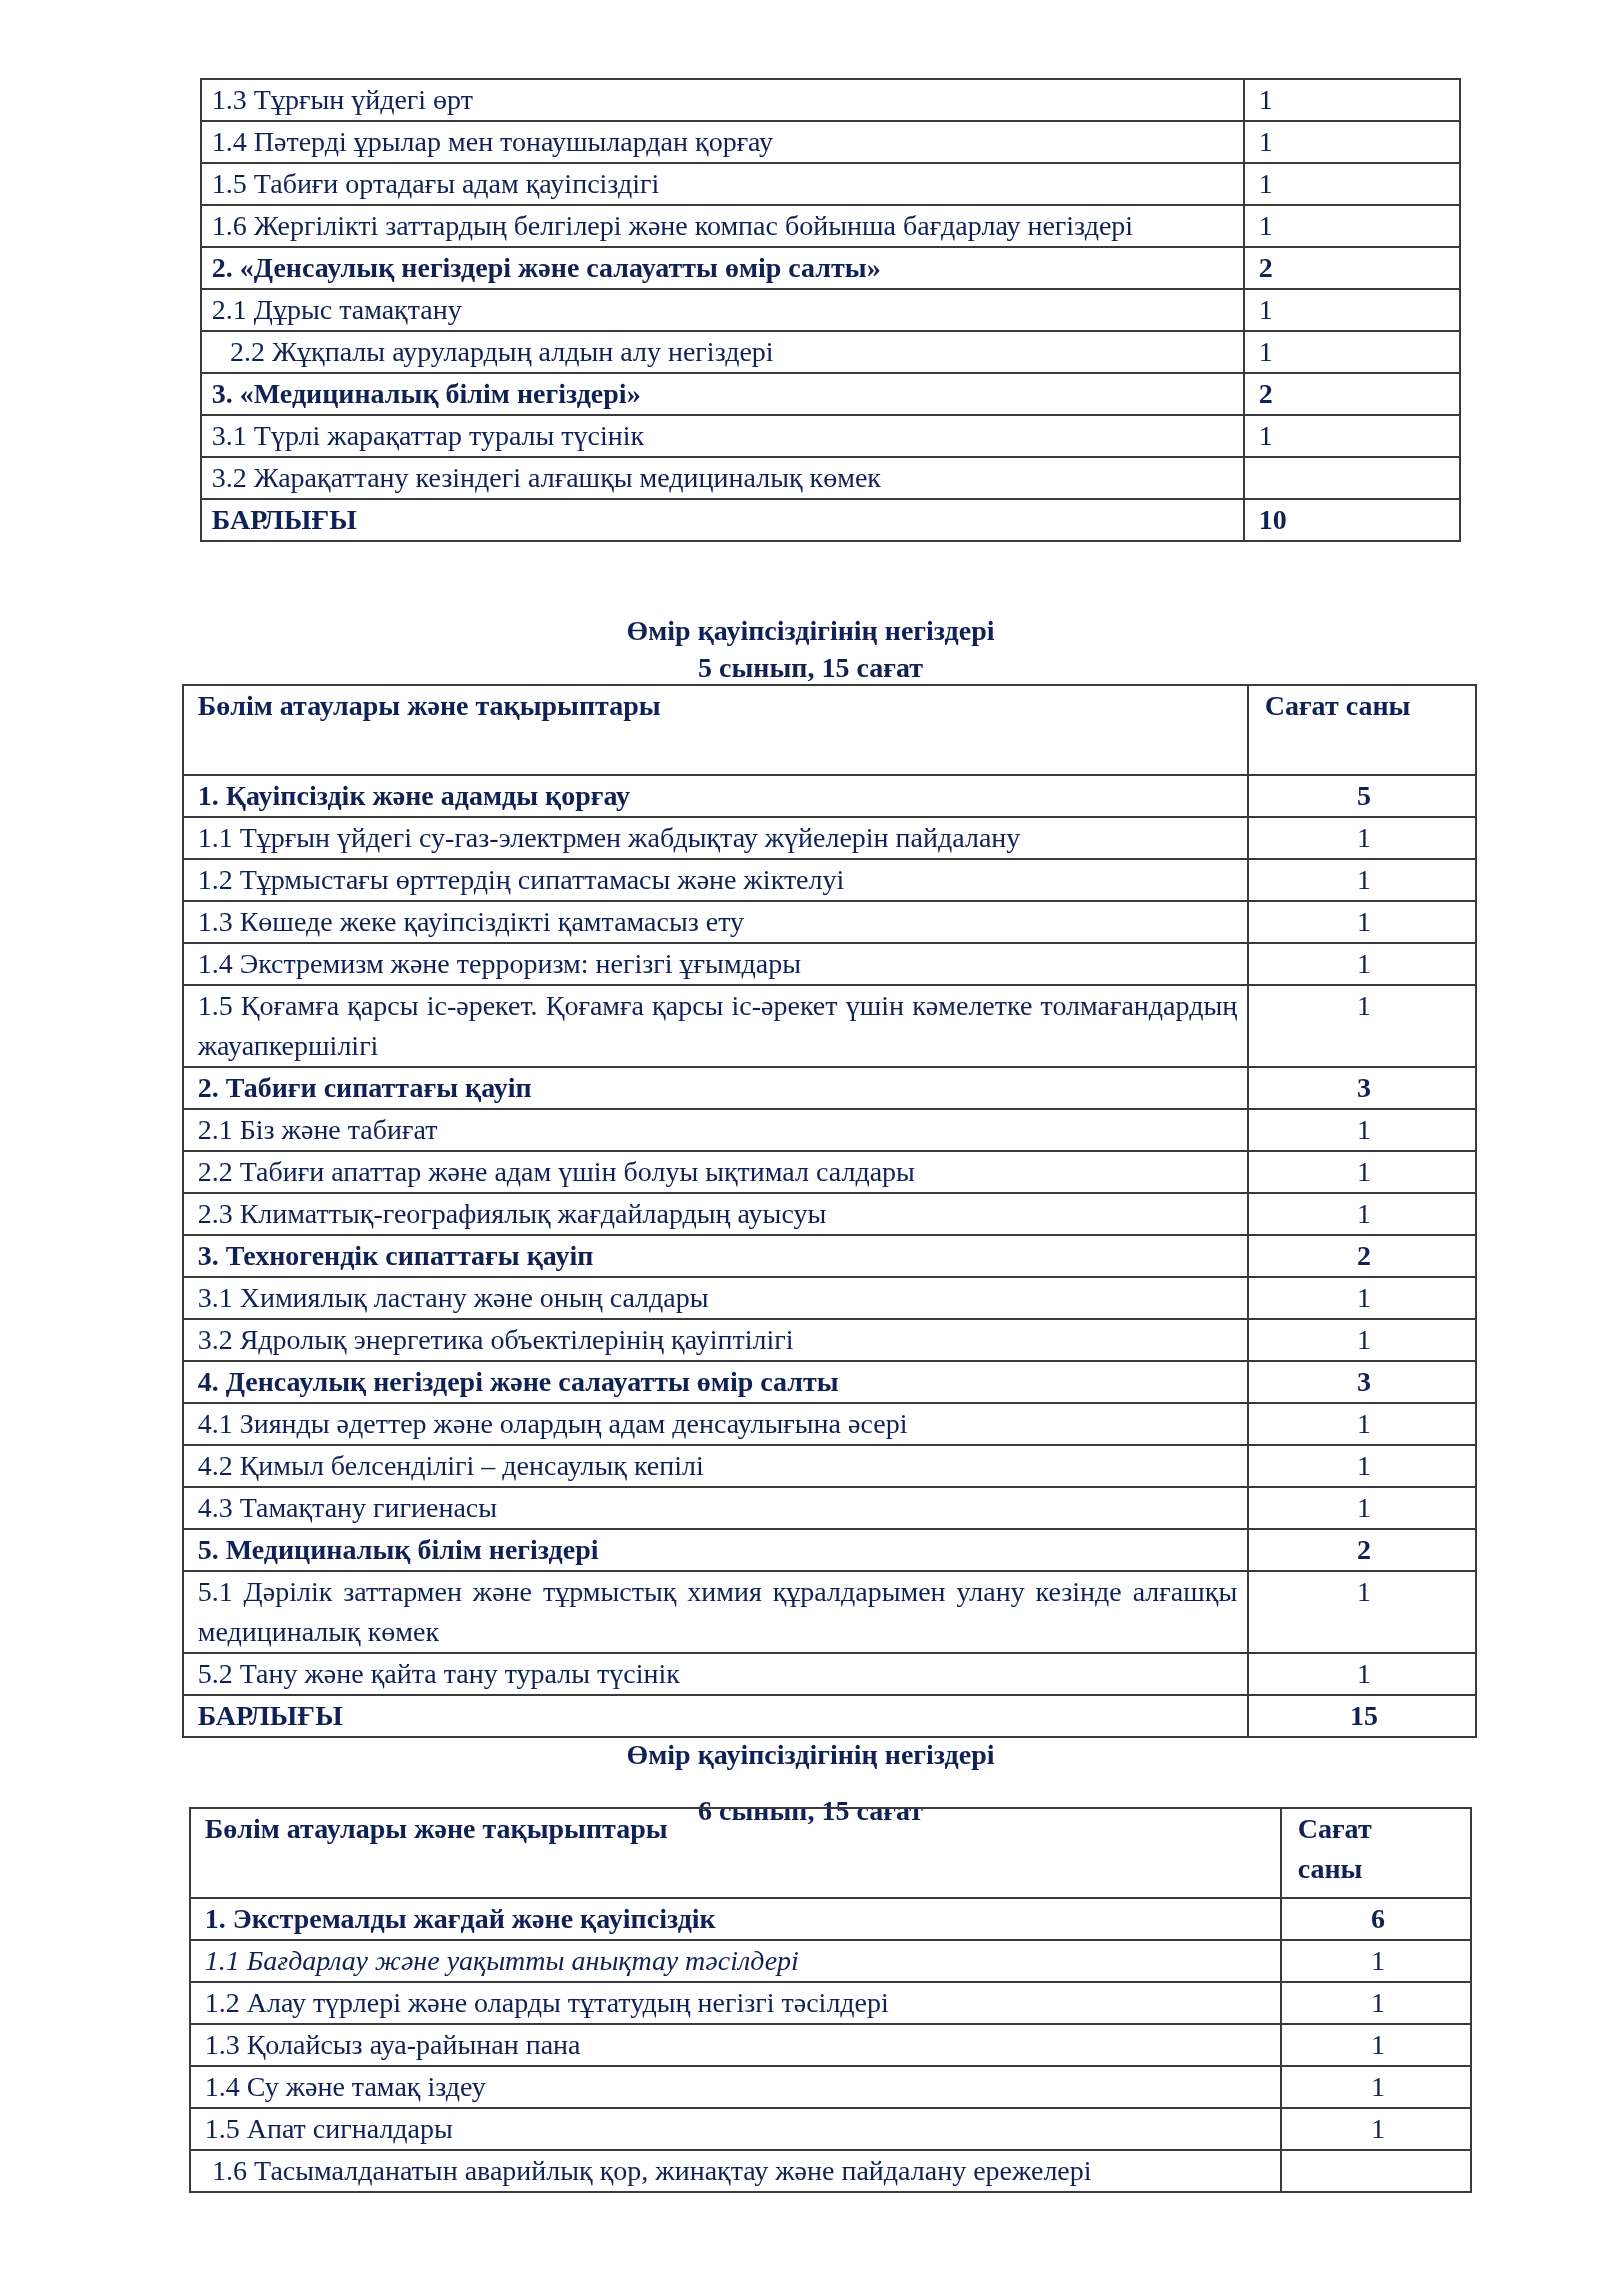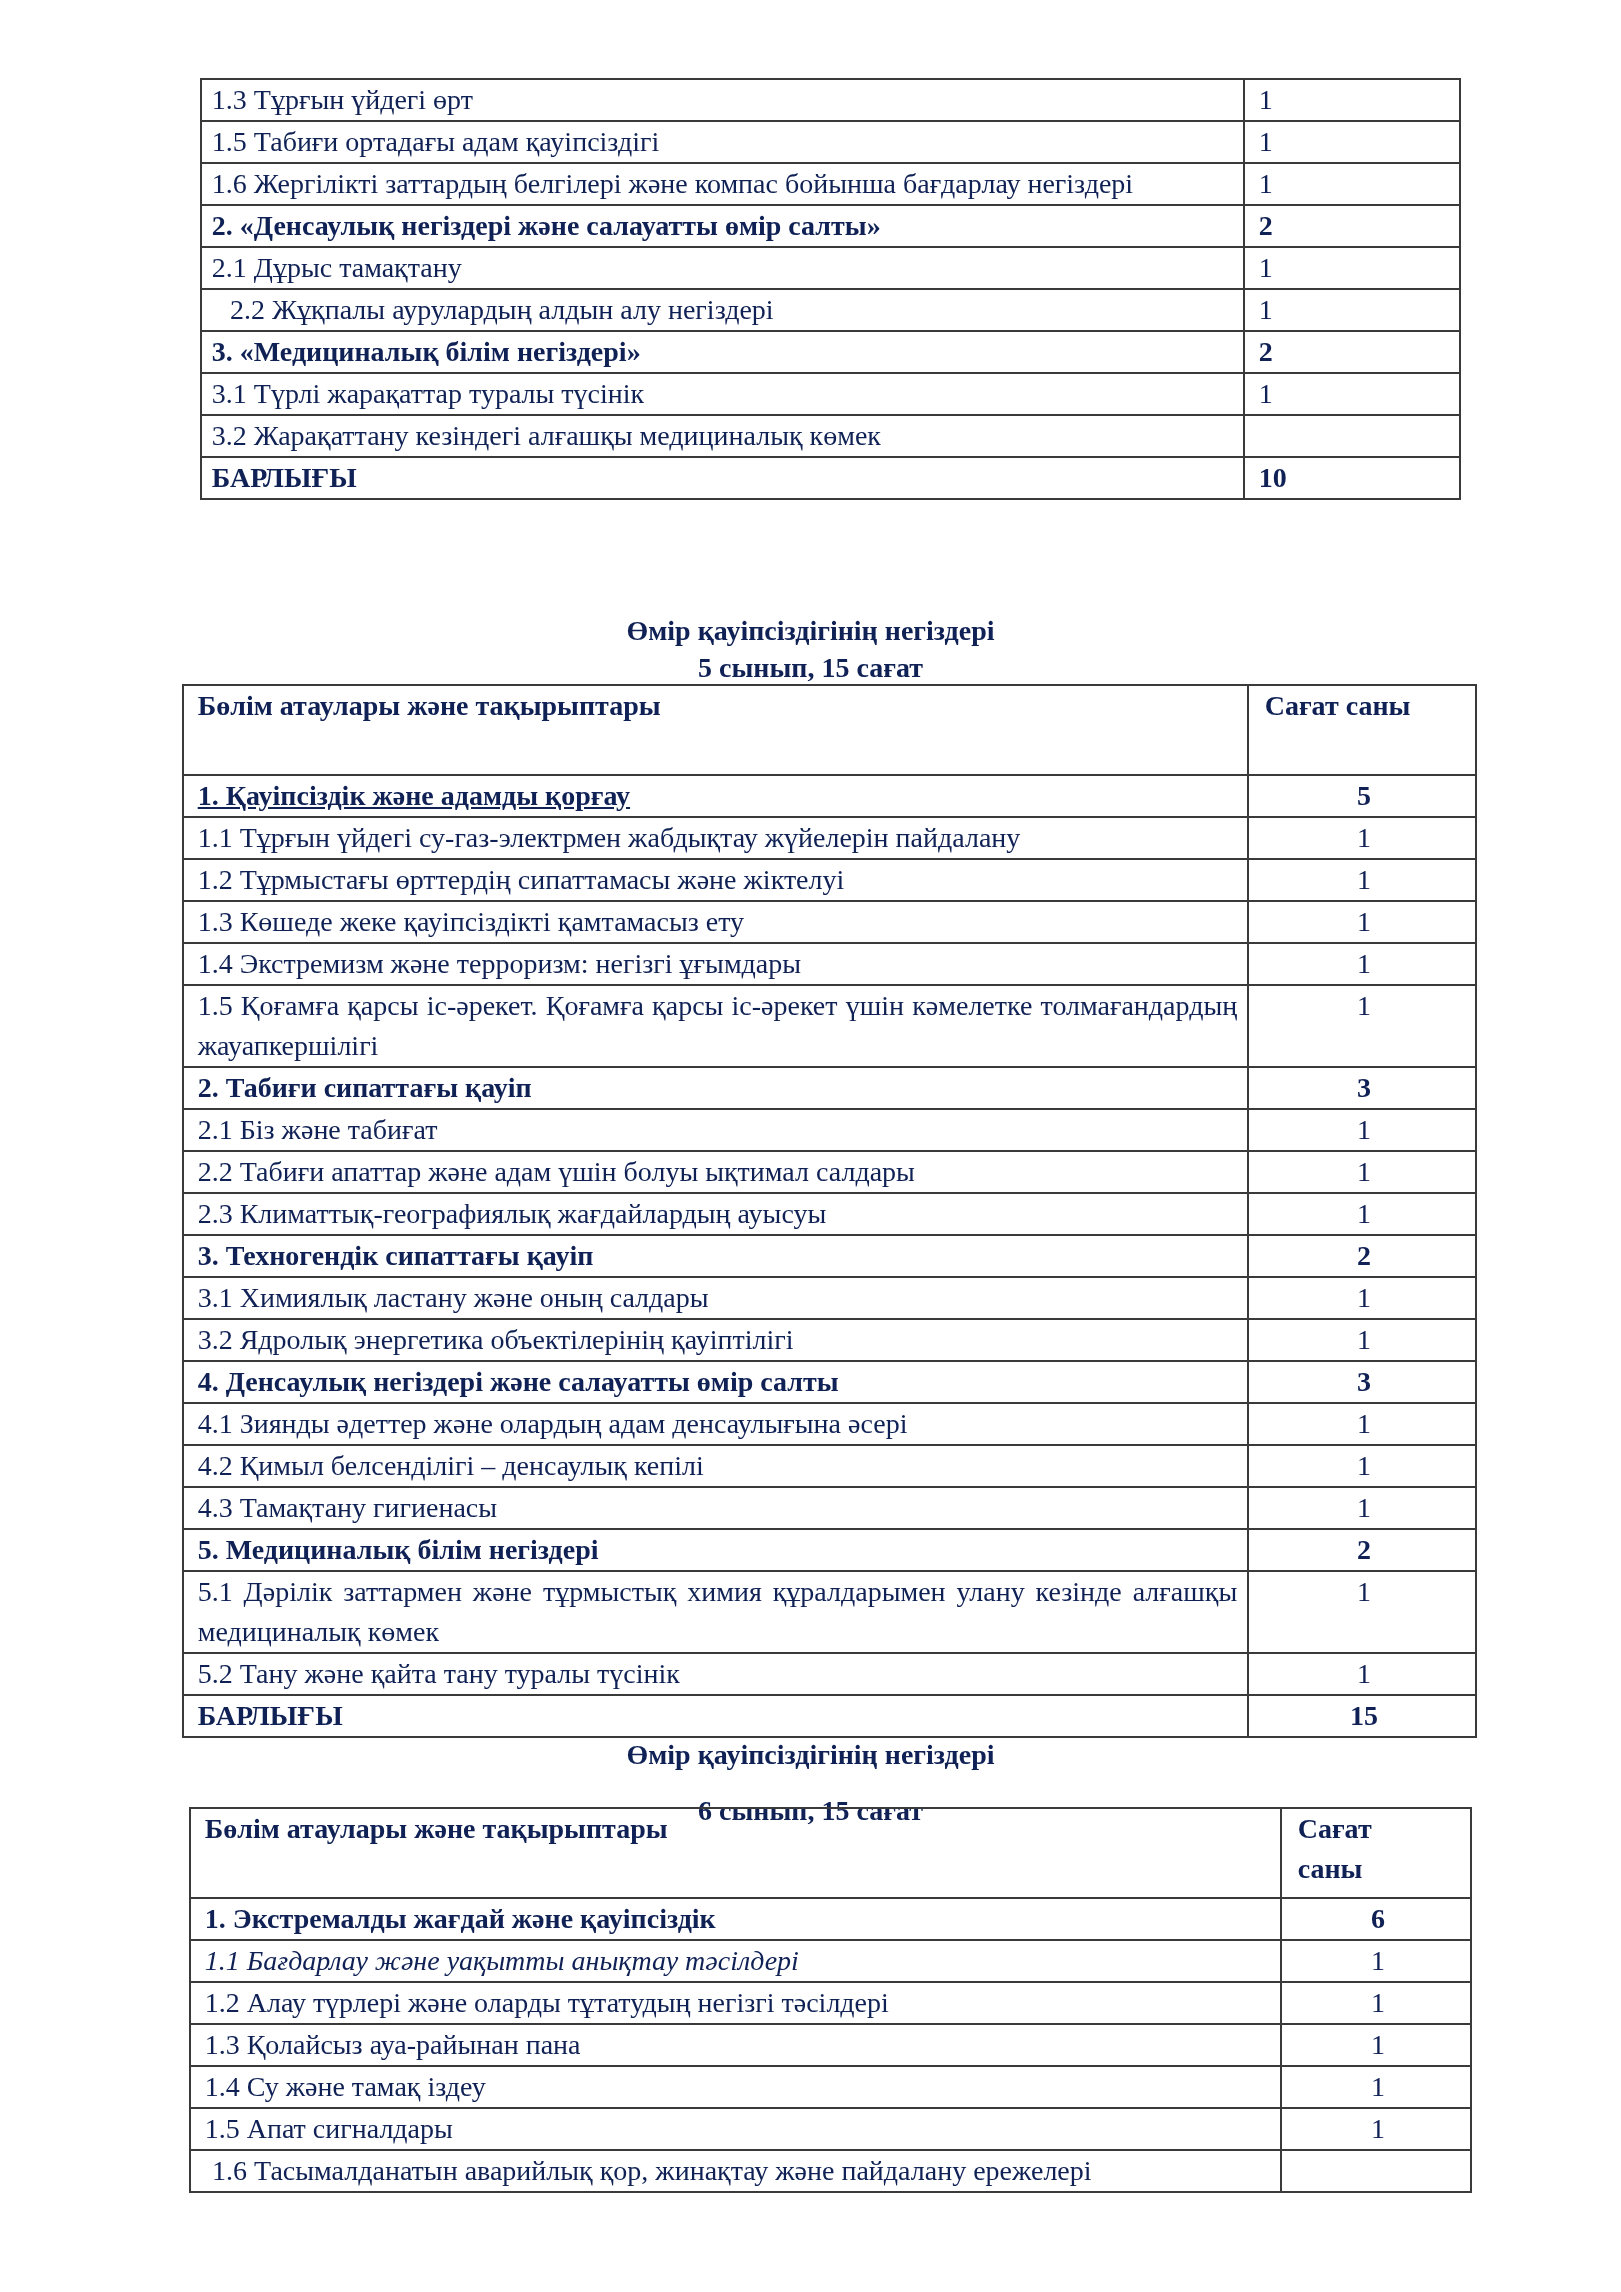--- a/index.html
+++ b/index.html
@@ -35,20 +35,24 @@
   <colgroup>
       <col class="c1">
       <col class="c2">
     </colgroup>
   <tbody id="t1-body">
       <tr>
         <td class="just" style="text-align-last: left;">1.3 Тұрғын үйдегі өрт</td>
         <td class="num1">1</td>
       </tr>
       <tr>
+        <td class="just" style="text-align-last: left;">1.4 Пәтерді ұрылар мен тонаушылардан қорғау</td>
+        <td class="num1">1</td>
+      </tr>
+      <tr>
         <td class="just" style="text-align-last: left;">1.5 Табиғи  ортадағы адам қауіпсіздігі</td>
         <td class="num1">1</td>
       </tr>
       <tr>
         <td class="just" style="text-align-last: left;">1.6 Жергілікті заттардың белгілері және компас бойынша бағдарлау негіздері</td>
         <td class="num1">1</td>
       </tr>
       <tr class="bold">
         <td class="just" style="text-align-last: left;">2. «Денсаулық негіздері және салауатты өмір салты»</td>
         <td class="num1">2</td>
@@ -86,21 +90,21 @@
   <colgroup>
       <col class="c1">
       <col class="c2">
     </colgroup>
   <tbody id="t2-body">
     <tr class="hdr">
       <td class="htitle">Бөлім атаулары және тақырыптары</td>
       <td class="hval">Сағат саны</td>
     </tr>
   <tr class="bold">
-        <td class="just" style="text-align-last: left; text-decoration: underline;">1. Қауіпсіздік және адамды қорғау</td>
+        <td class="just" style="text-align-last: left;">1. Қауіпсіздік және адамды қорғау</td>
         <td class="numc">5</td>
       </tr>
       <tr>
         <td class="just" style="text-align-last: left;">1.1 Тұрғын үйдегі су-газ-электрмен жабдықтау жүйелерін пайдалану</td>
         <td class="numc">1</td>
       </tr>
       <tr>
         <td class="just" style="text-align-last: left;">1.2 Тұрмыстағы өрттердің сипаттамасы және жіктелуі</td>
         <td class="numc">1</td>
       </tr>

